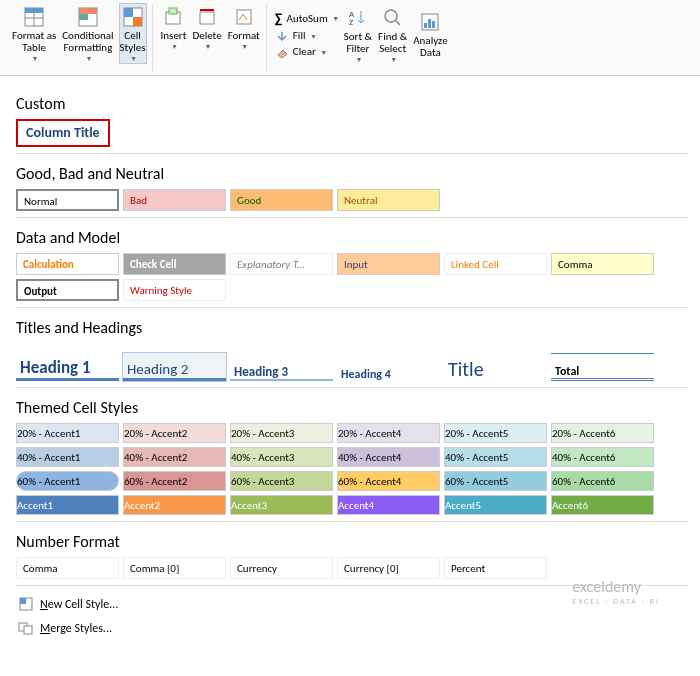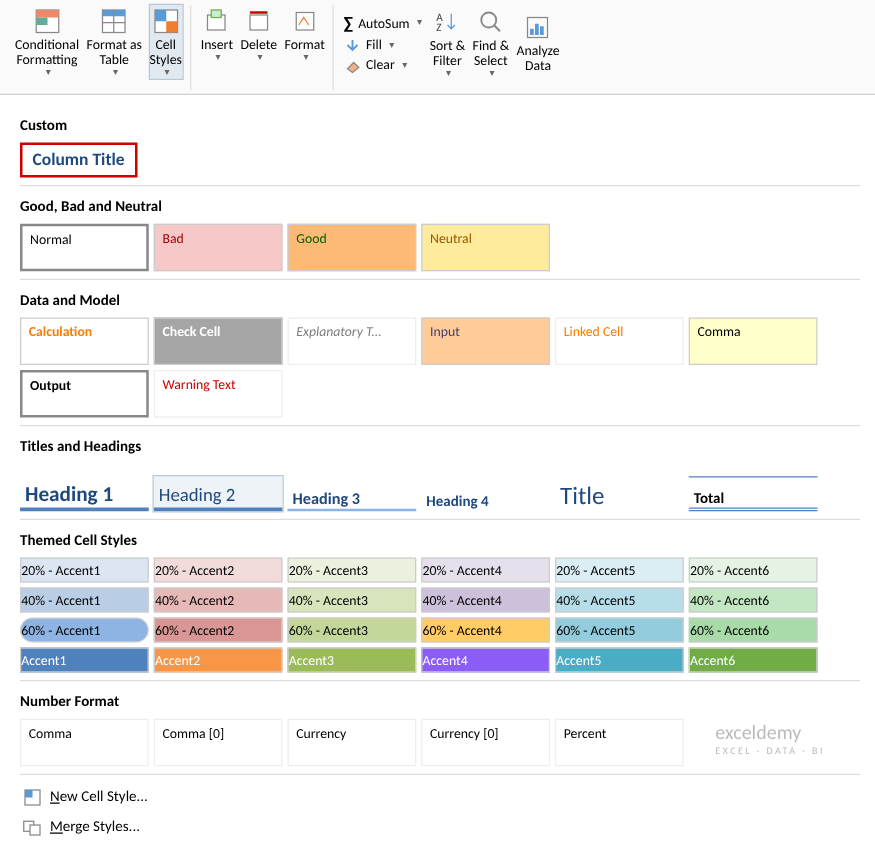--- a/index.html
+++ b/index.html
@@ -10,25 +10,25 @@
 .ricons { display: flex; gap: 6px; align-items: flex-start; }
 .ritem { display: flex; flex-direction: column; align-items: center; cursor: pointer; font-size: 11px; line-height: 1.1; padding-top: 2px; }
 .ritem.active { background: #e0e8f0; outline: 1px solid #b8c8d8; }
 .ritem svg { width: 22px; height: 22px; margin-bottom: 2px; }
 .stack { display: flex; flex-direction: column; gap: 2px; font-size: 11px; justify-content: center; height: 60px; }
 .stack-row { display: flex; align-items: center; gap: 4px; cursor: pointer; }
 .stack-row svg { width: 14px; height: 14px; }
 .dd::after { content: "▾"; font-size: 8px; margin-left: 2px; color: #666; }
 
 .gallery { background: #fff; padding: 8px 12px 12px 16px; height: 600px; overflow: auto; }
-.section-title { font-weight: 700; font-size: 12px; margin: 10px 0 6px 0; }
+.section-title { font-weight: 400; font-size: 16px; margin: 10px 0 6px 0; }
 .hr { border-top: 1px solid #ddd; margin: 6px 0; }
 
 .style-row { display: flex; flex-wrap: wrap; gap: 4px; margin-bottom: 4px; }
-.swatch { width: 103px; height: 38px; line-height: 22px; padding: 0 6px; border: 1px solid #ccc; font-size: 11px; white-space: nowrap; overflow: hidden; cursor: pointer; }
+.swatch { width: 103px; height: 22px; line-height: 22px; padding: 0 6px; border: 1px solid #ccc; font-size: 11px; white-space: nowrap; overflow: hidden; cursor: pointer; }
 
 .sw-custom { border: 2px solid #c00; font-weight: 700; font-size: 14px; color: #1f497d; width: auto; padding: 2px 8px; height: auto; line-height: 1.4; }
 
 .sw-normal { background: #fff; border: 2px solid #888; }
 .sw-bad { background: #f8c7c7; color: #9c0006; }
 .sw-good { background: #fdba74; color: #006100; }
 .sw-neutral { background: #ffeb9c; color: #9c5700; }
 
 .sw-calc { color: #fa7d00; font-weight: 600; }
 .sw-check { background: #a5a5a5; color: #fff; font-weight: 600; }
@@ -60,35 +60,35 @@
 </style>
 </head>
 <body>
 
 <div class="ribbon">
   <div class="rgroup">
     <div class="ricons">
       <div class="ritem dd">
         <svg>
             <rect x="2" y="2" width="18" height="18" fill="#fff" stroke="#888"></rect>
-            <rect x="2" y="2" width="18" height="6" fill="#e86"></rect>
-            <rect x="2" y="8" width="9" height="6" fill="#6a9"></rect>
-          </svg>
-        <span style="white-space:pre-line;text-align:center">Conditional
-Formatting</span>
-      </div>
-      <div class="ritem dd">
-        <svg>
-            <rect x="2" y="2" width="18" height="18" fill="#fff" stroke="#888"></rect>
             <rect x="2" y="2" width="18" height="5" fill="#5b9bd5"></rect>
             <line x1="2" y1="12" x2="20" y2="12" stroke="#888"></line>
             <line x1="11" y1="2" x2="11" y2="20" stroke="#888"></line>
           </svg>
         <span style="white-space:pre-line;text-align:center">Format as
 Table</span>
+      </div>
+      <div class="ritem dd">
+        <svg>
+            <rect x="2" y="2" width="18" height="18" fill="#fff" stroke="#888"></rect>
+            <rect x="2" y="2" width="18" height="6" fill="#e86"></rect>
+            <rect x="2" y="8" width="9" height="6" fill="#6a9"></rect>
+          </svg>
+        <span style="white-space:pre-line;text-align:center">Conditional
+Formatting</span>
       </div>
       <div class="ritem dd active">
         <svg>
             <rect x="2" y="2" width="18" height="18" fill="#fff" stroke="#888"></rect>
             <rect x="2" y="2" width="9" height="9" fill="#5b9bd5"></rect>
             <rect x="11" y="11" width="9" height="9" fill="#ed7d31"></rect>
           </svg>
         <span style="white-space:pre-line;text-align:center">Cell
 Styles</span>
       </div>
@@ -191,21 +191,21 @@
   <div class="style-row">
     <div class="swatch sw-calc">Calculation</div>
     <div class="swatch sw-check">Check Cell</div>
     <div class="swatch sw-expl">Explanatory T...</div>
     <div class="swatch sw-input">Input</div>
     <div class="swatch sw-linked">Linked Cell</div>
     <div class="swatch sw-note">Comma</div>
   </div>
   <div class="style-row">
     <div class="swatch sw-output">Output</div>
-    <div class="swatch sw-warn">Warning Text</div>
+    <div class="swatch sw-warn">Warning Style</div>
   </div>
 
   <div class="hr"></div>
   <div class="section-title">Titles and Headings</div>
   <div class="heading-row">
     <div class="hd hd1">Heading 1</div>
     <div class="hd hd2">Heading 2</div>
     <div class="hd hd3">Heading 3</div>
     <div class="hd hd4">Heading 4</div>
     <div class="hd hd-title">Title</div>

